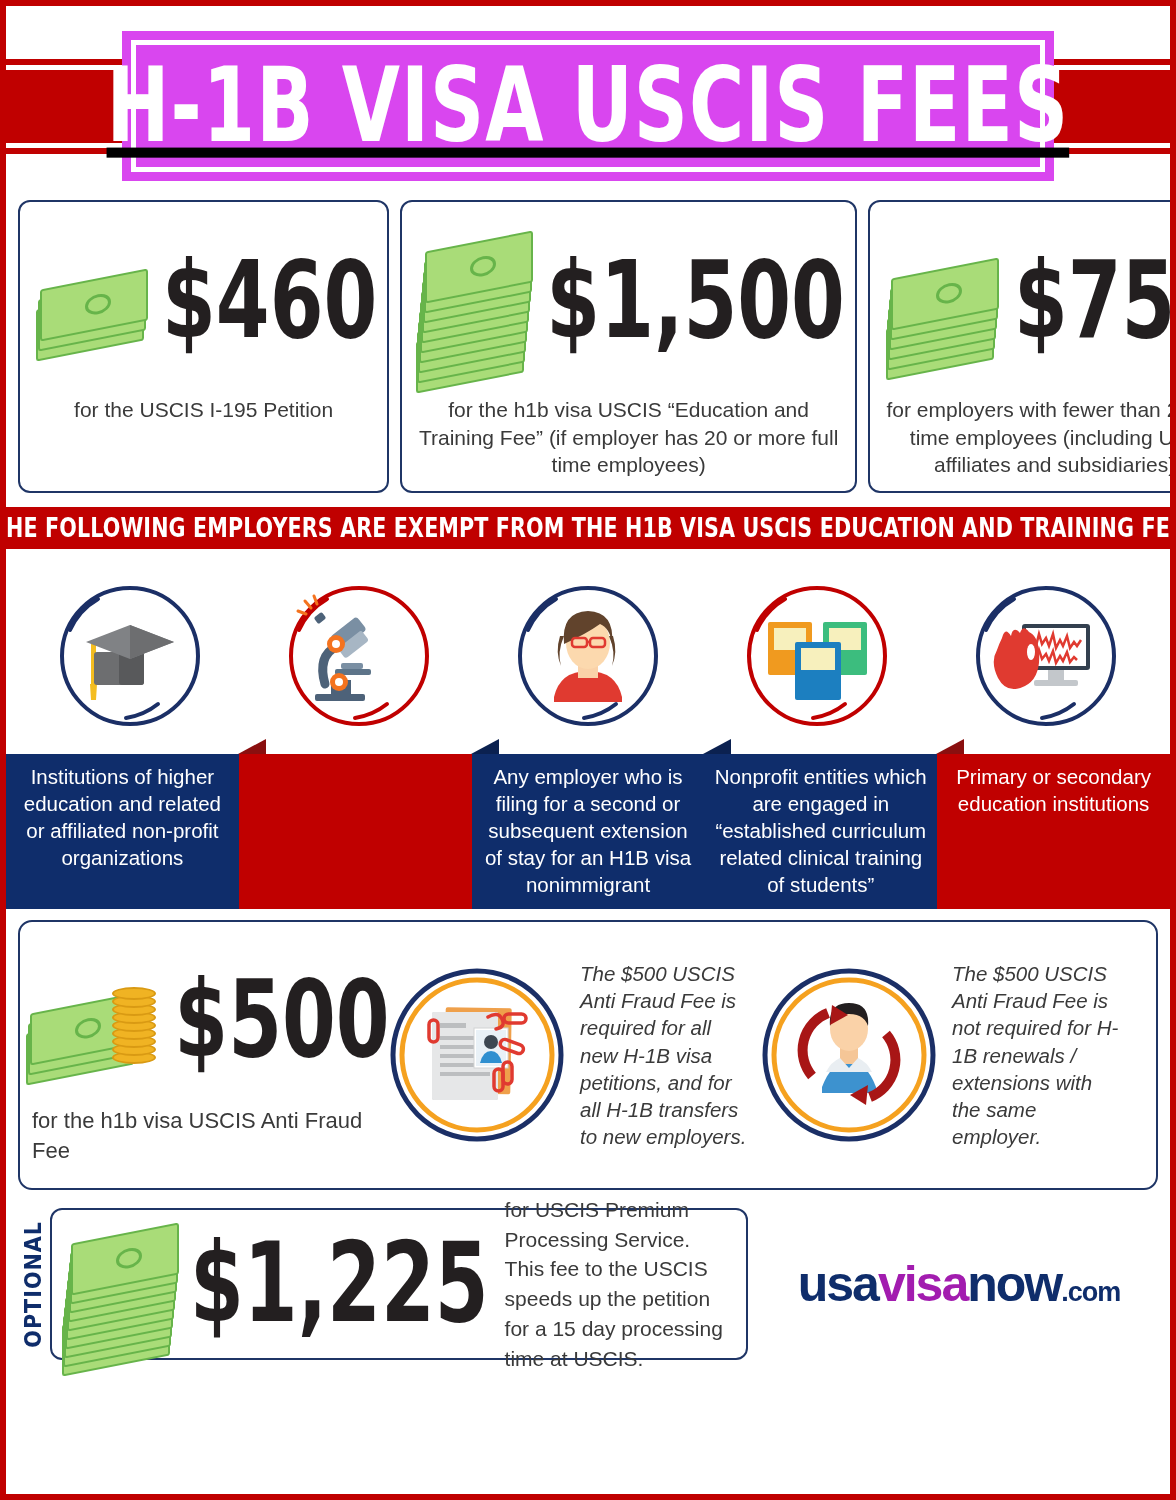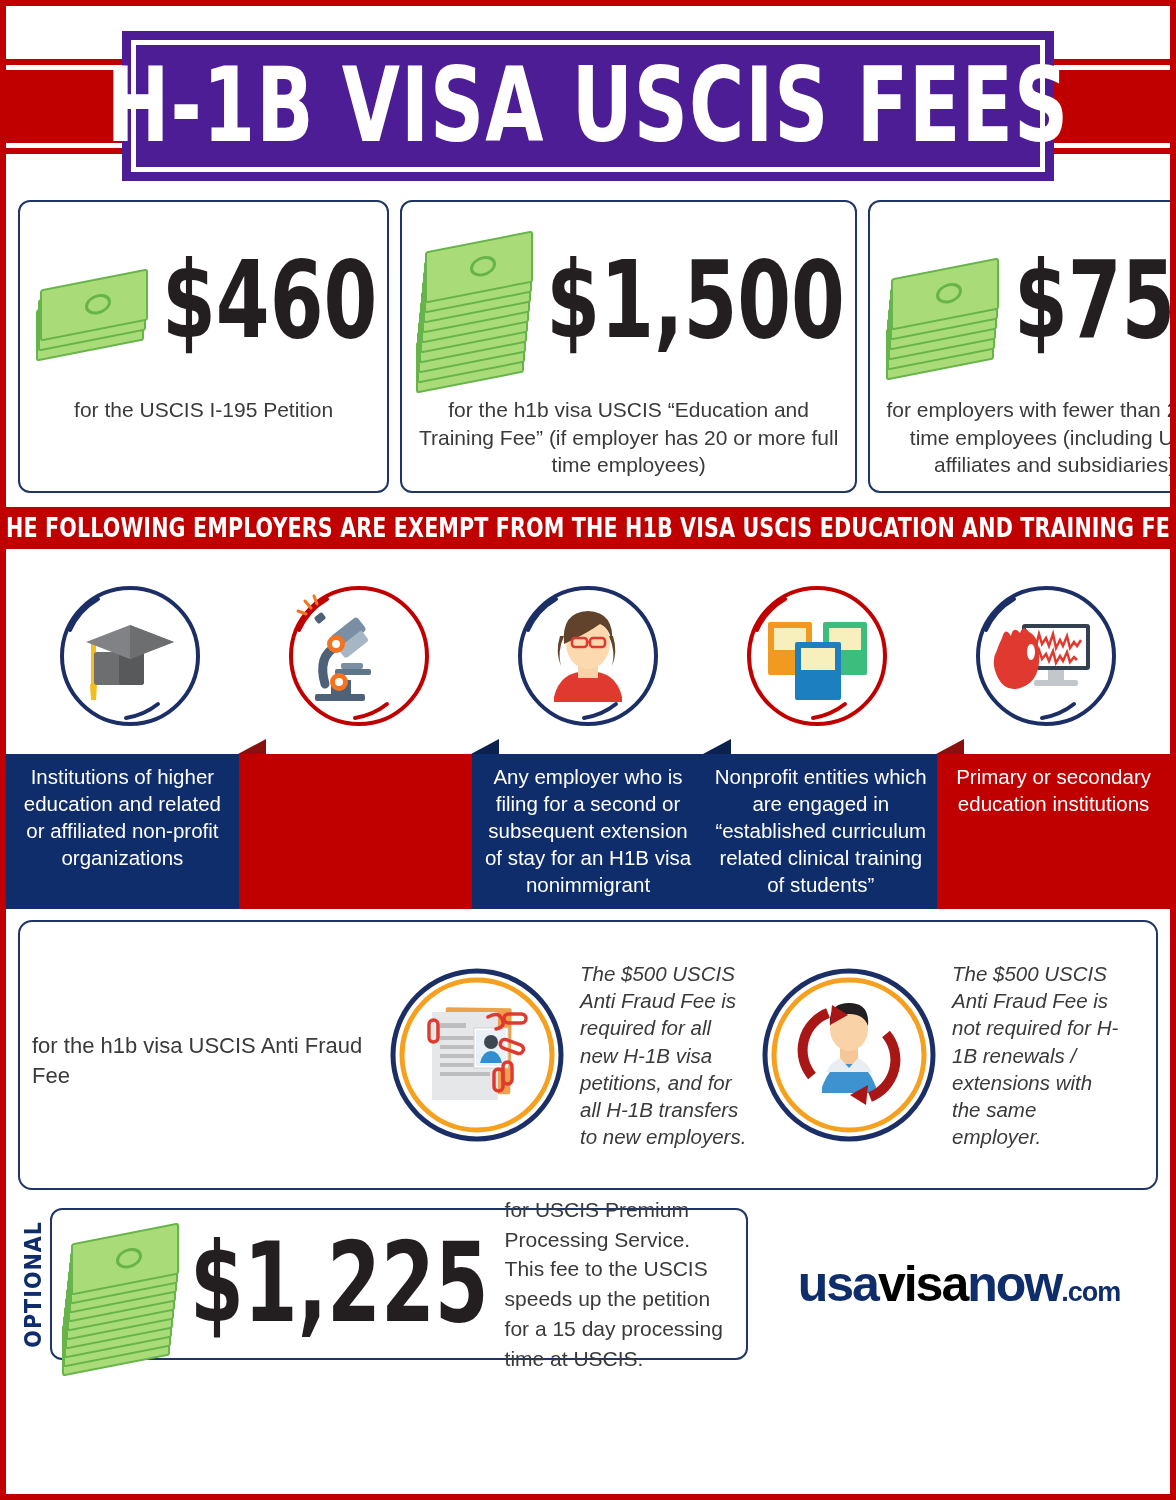--- a/index.html
+++ b/index.html
@@ -38,22 +38,23 @@
     background: #ffffff;
   }
   .header-ribbon::before { top: 6px; }
   .header-ribbon::after { bottom: 6px; }
   .header-plaque {
     position: absolute;
     left: 116px;
     right: 116px;
     top: 25px;
     bottom: 11px;
-    background: #4c1d95;
+    background: #d946ef;
     padding: 9px;
+    text-decoration: underline;
   }
   .header-plaque-inner {
     width: 100%; height: 100%;
     border: 5px solid #ffffff;
     display: flex;
     align-items: center;
     justify-content: center;
   }
   .header-title {
     color: #ffffff;
@@ -299,21 +300,21 @@
     padding-left: 10px;
   }
   .brand-text {
     font-family: "Liberation Sans", sans-serif;
     font-weight: 700;
     font-size: 50px;
     letter-spacing: -2px;
     color: #0f2d6b;
     white-space: nowrap;
   }
-  .brand-text .mid { color: #000000; text-align: center; }
+  .brand-text .mid { color: #a21caf; text-align: center; }
   .brand-text .tld { font-size: 27px; letter-spacing: -1px; }
 </style>
 </head>
 <body>
 
 <div class="page">
 
   <div class="header">
     <div class="header-ribbon"></div>
     <div class="header-plaque">
@@ -495,20 +496,41 @@
     </div>
     <div class="label-cell red">
       <span class="notch"></span>
       <span>Primary or secondary education institutions</span>
     </div>
   </div>
 
   <div class="fraud-card">
 
     <div class="fraud-left">
+      <div class="fraud-amount-row">
+        <div class="money" style="width:150px;height:120px;">
+          <div class="bill" style="left:2px;top:64px;"></div>
+          <div class="bill" style="left:4px;top:54px;"></div>
+          <div class="bill" style="left:6px;top:44px;">
+              <span class="seal"></span>
+            </div>
+          <div class="coins" style="left:88px;top:30px;">
+            <div class="coin" style="left:0;top:62px;"></div>
+            <div class="coin" style="left:0;top:54px;"></div>
+            <div class="coin" style="left:0;top:46px;"></div>
+            <div class="coin" style="left:0;top:38px;"></div>
+            <div class="coin" style="left:0;top:30px;"></div>
+            <div class="coin" style="left:0;top:22px;"></div>
+            <div class="coin" style="left:0;top:14px;"></div>
+            <div class="coin" style="left:0;top:6px;"></div>
+            <div class="coin" style="left:0;top:-2px;"></div>
+          </div>
+        </div>
+        <div class="fee-amount">$500</div>
+      </div>
       <div class="fraud-caption">for the h1b visa USCIS Anti Fraud Fee</div>
     </div>
 
     <div class="ring-icon">
       <svg viewBox="0 0 178 178" width="178" height="178">
         <circle cx="89" cy="89" r="84" fill="none" stroke="#1b2f66" stroke-width="5"></circle>
         <circle cx="89" cy="89" r="75" fill="none" stroke="#f5a11f" stroke-width="5"></circle>
         <g transform="rotate(-8 89 92)">
           <rect x="58" y="42" width="66" height="86" rx="2" fill="#efa04b" transform="rotate(9 91 85)"></rect>
         </g>

